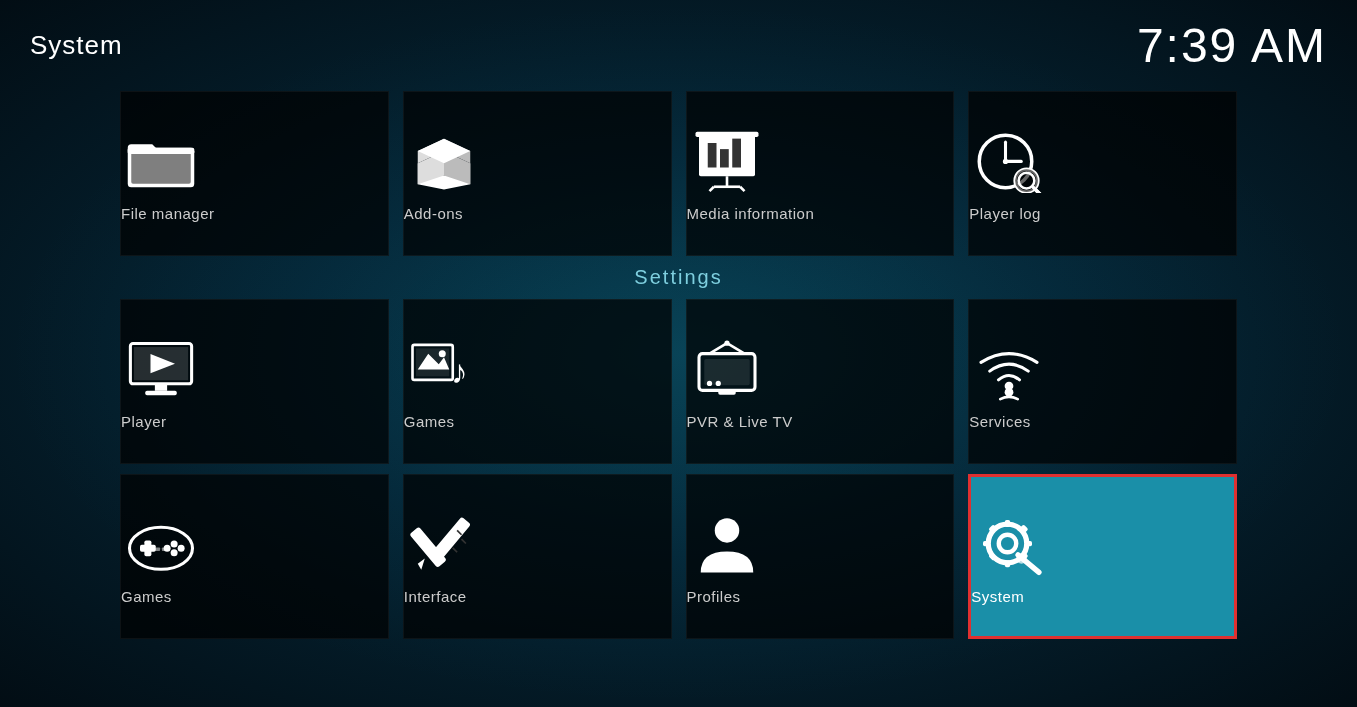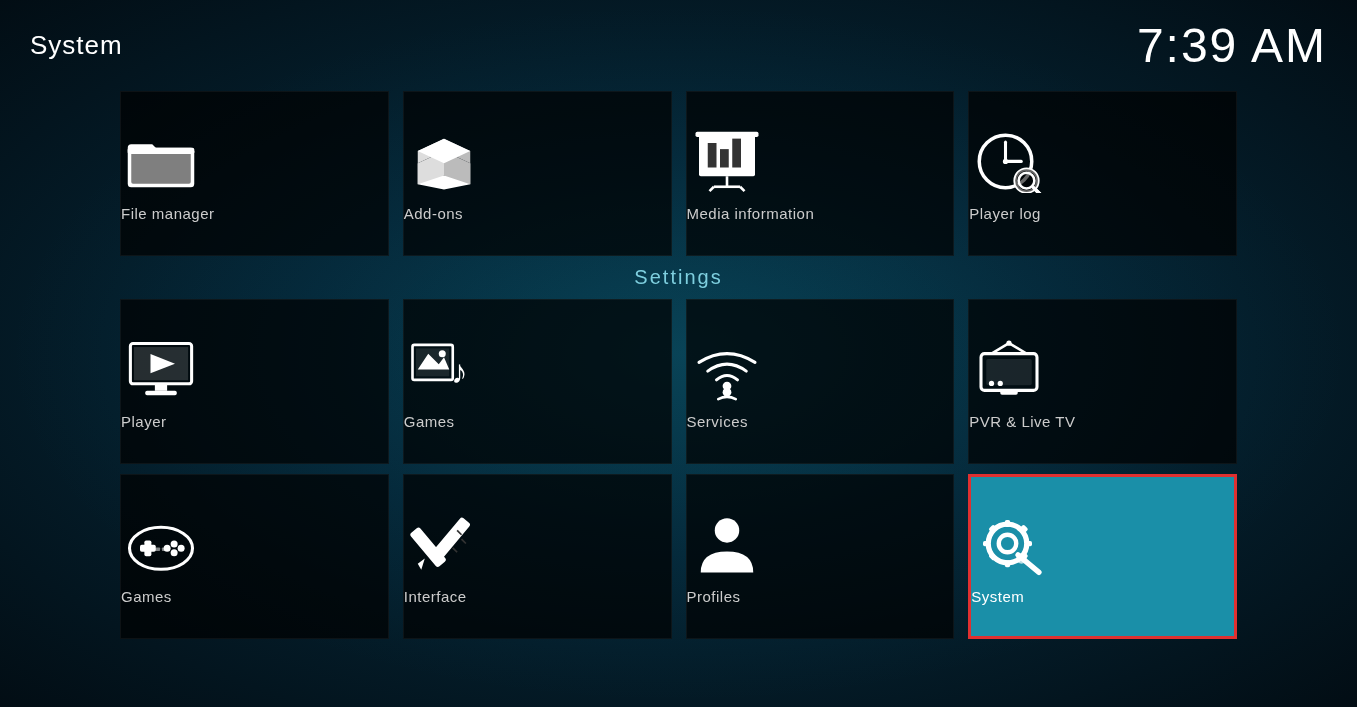--- a/index.html
+++ b/index.html
@@ -249,54 +249,54 @@
           <text x="48" y="52" font-size="38" fill="#fff" font-weight="bold">♪</text>
         </svg>
       </div>
       <span class="tile-label">Games</span>
     </div>
 
     <div class="tile">
       <div class="tile-icon">
         <svg viewBox="0 0 80 70" xmlns="http://www.w3.org/2000/svg">
 
-          <circle cx="40" cy="55" r="5" fill="#fff"></circle>
-
-          <path d="M28,48 Q40,38 52,48" fill="none" stroke="#fff" stroke-width="3.5" stroke-linecap="round"></path>
-
-          <path d="M18,38 Q40,22 62,38" fill="none" stroke="#fff" stroke-width="3.5" stroke-linecap="round"></path>
-
-          <path d="M8,28 Q40,8 72,28" fill="none" stroke="#fff" stroke-width="3.5" stroke-linecap="round"></path>
-
-          <circle cx="40" cy="62" r="5" fill="#fff"></circle>
-          <path d="M30,70 Q40,65 50,70" fill="none" stroke="#fff" stroke-width="3" stroke-linecap="round"></path>
-        </svg>
-      </div>
-      <span class="tile-label">Services</span>
-    </div>
-
-    <div class="tile">
-      <div class="tile-icon">
-        <svg viewBox="0 0 80 70" xmlns="http://www.w3.org/2000/svg">
-
           <line x1="40" y1="6" x2="20" y2="18" stroke="#fff" stroke-width="3" stroke-linecap="round"></line>
           <line x1="40" y1="6" x2="60" y2="18" stroke="#fff" stroke-width="3" stroke-linecap="round"></line>
           <circle cx="40" cy="6" r="3" fill="#fff"></circle>
 
           <rect x="8" y="18" width="64" height="42" rx="4" fill="none" stroke="#fff" stroke-width="3.5"></rect>
 
           <rect x="14" y="24" width="52" height="30" rx="2" fill="#fff" opacity="0.1"></rect>
 
           <circle cx="20" cy="52" r="3" fill="#fff"></circle>
           <circle cx="30" cy="52" r="3" fill="#fff"></circle>
 
           <rect x="30" y="60" width="20" height="5" rx="2" fill="#fff"></rect>
         </svg>
       </div>
       <span class="tile-label">PVR &amp; Live TV</span>
+    </div>
+
+    <div class="tile">
+      <div class="tile-icon">
+        <svg viewBox="0 0 80 70" xmlns="http://www.w3.org/2000/svg">
+
+          <circle cx="40" cy="55" r="5" fill="#fff"></circle>
+
+          <path d="M28,48 Q40,38 52,48" fill="none" stroke="#fff" stroke-width="3.5" stroke-linecap="round"></path>
+
+          <path d="M18,38 Q40,22 62,38" fill="none" stroke="#fff" stroke-width="3.5" stroke-linecap="round"></path>
+
+          <path d="M8,28 Q40,8 72,28" fill="none" stroke="#fff" stroke-width="3.5" stroke-linecap="round"></path>
+
+          <circle cx="40" cy="62" r="5" fill="#fff"></circle>
+          <path d="M30,70 Q40,65 50,70" fill="none" stroke="#fff" stroke-width="3" stroke-linecap="round"></path>
+        </svg>
+      </div>
+      <span class="tile-label">Services</span>
     </div>
 
   </div>
 
   <div class="settings-row">
 
     <div class="tile">
       <div class="tile-icon">
         <svg viewBox="0 0 80 65" xmlns="http://www.w3.org/2000/svg">
 

